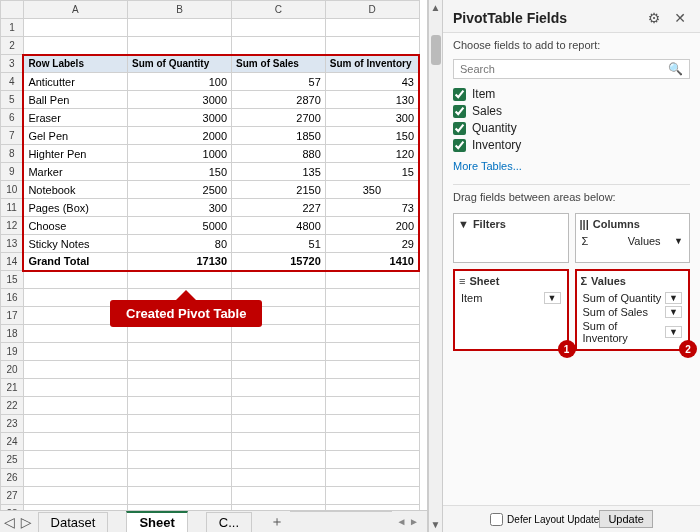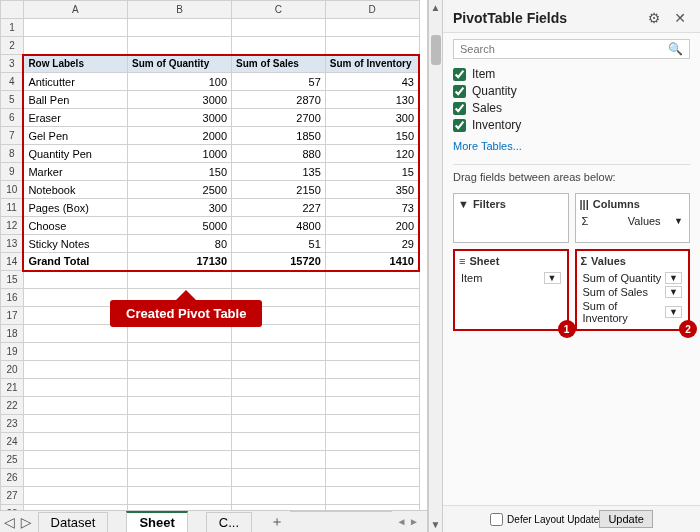--- a/index.html
+++ b/index.html
@@ -172,38 +172,38 @@
             </tr>
             <tr>
               <td class="row-header">7</td>
               <td class="pivot-cell" style="border-left: 2px solid rgb(192, 0, 0);">Gel Pen</td>
               <td class="pivot-cell" style="text-align: right;">2000</td>
               <td class="pivot-cell" style="text-align: right;">1850</td>
               <td class="pivot-cell" style="border-right: 2px solid rgb(192, 0, 0); text-align: right;">150</td>
             </tr>
             <tr>
               <td class="row-header">8</td>
-              <td class="pivot-cell" style="border-left: 2px solid rgb(192, 0, 0);">Quantity Pen</td>
+              <td class="pivot-cell" style="border-left: 2px solid rgb(192, 0, 0);">Highter Pen</td>
               <td class="pivot-cell" style="text-align: right;">1000</td>
               <td class="pivot-cell" style="text-align: right;">880</td>
               <td class="pivot-cell" style="border-right: 2px solid rgb(192, 0, 0); text-align: right;">120</td>
             </tr>
             <tr>
               <td class="row-header">9</td>
               <td class="pivot-cell" style="border-left: 2px solid rgb(192, 0, 0);">Marker</td>
               <td class="pivot-cell" style="text-align: right;">150</td>
               <td class="pivot-cell" style="text-align: right;">135</td>
               <td class="pivot-cell" style="border-right: 2px solid rgb(192, 0, 0); text-align: right;">15</td>
             </tr>
             <tr>
               <td class="row-header">10</td>
               <td class="pivot-cell" style="border-left: 2px solid rgb(192, 0, 0);">Notebook</td>
               <td class="pivot-cell" style="text-align: right;">2500</td>
               <td class="pivot-cell" style="text-align: right;">2150</td>
-              <td class="pivot-cell" style="border-right: 2px solid rgb(192, 0, 0); text-align: right;">350</td>
+              <td class="pivot-cell" style="border-right: 2px solid rgb(192, 0, 0); text-align: center;">350</td>
             </tr>
             <tr>
               <td class="row-header">11</td>
               <td class="pivot-cell" style="border-left: 2px solid rgb(192, 0, 0);">Pages (Box)</td>
               <td class="pivot-cell" style="text-align: right;">300</td>
               <td class="pivot-cell" style="text-align: right;">227</td>
               <td class="pivot-cell" style="border-right: 2px solid rgb(192, 0, 0); text-align: right;">73</td>
             </tr>
             <tr>
               <td class="row-header">12</td>
@@ -352,38 +352,39 @@
   <div class="pivot-panel">
     <div class="pivot-panel-header">
       <span class="pivot-panel-title">PivotTable Fields</span>
       <div class="panel-controls">
         <button class="panel-btn">⚙</button>
         <button class="panel-btn">✕</button>
       </div>
     </div>
 
     <div class="pivot-panel-body">
+      <div class="choose-label">Choose fields to add to report:</div>
 
       <div class="search-box">
         <input type="text" placeholder="Search" style="">
         <span class="search-icon-span">🔍</span>
       </div>
 
       <div class="field-list" id="field-list">
       <div class="field-item">
             <input type="checkbox" checked="" style="">
             <span class="field-label">Item</span>
           </div>
           <div class="field-item">
             <input type="checkbox" checked="" style="">
-            <span class="field-label">Quantity</span>
+            <span class="field-label">Sales</span>
           </div>
           <div class="field-item">
             <input type="checkbox" checked="" style="">
-            <span class="field-label">Sales</span>
+            <span class="field-label">Quantity</span>
           </div>
           <div class="field-item">
             <input type="checkbox" checked="" style="">
             <span class="field-label">Inventory</span>
           </div>
         </div>
 
       <div class="more-tables">More Tables...</div>
 
       <div class="drag-label">Drag fields between areas below:</div>

